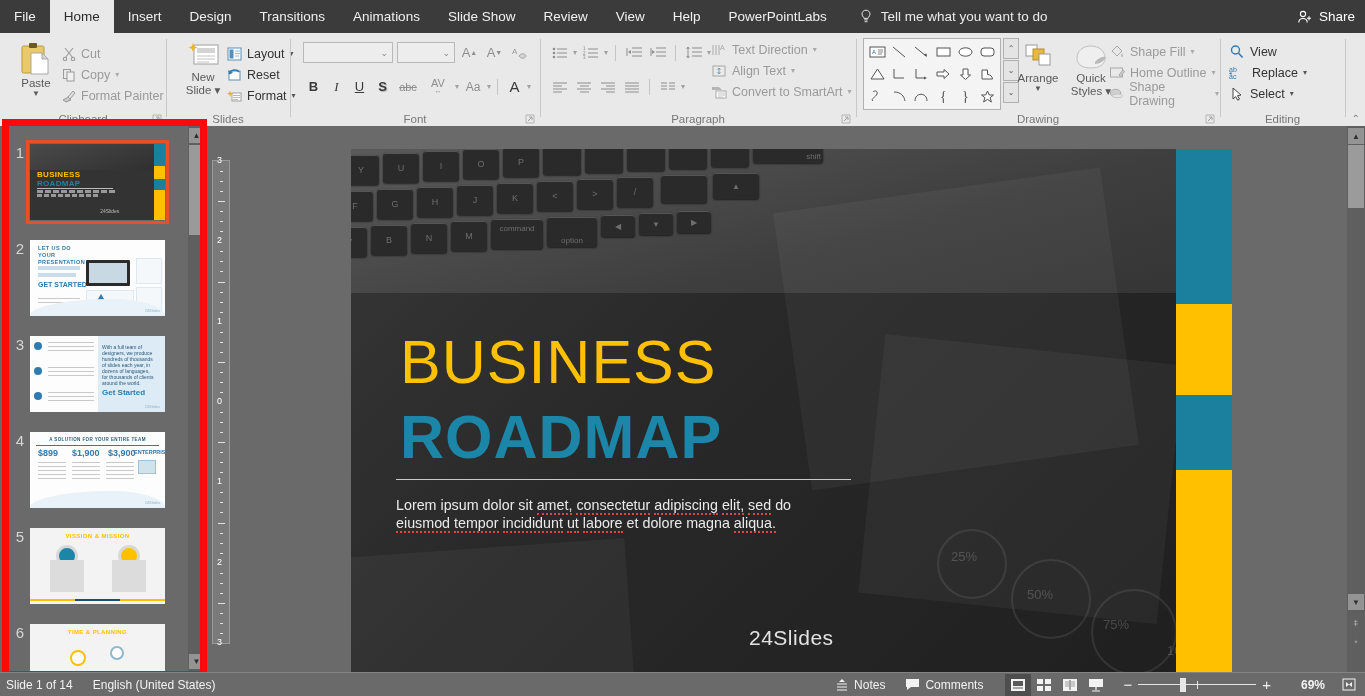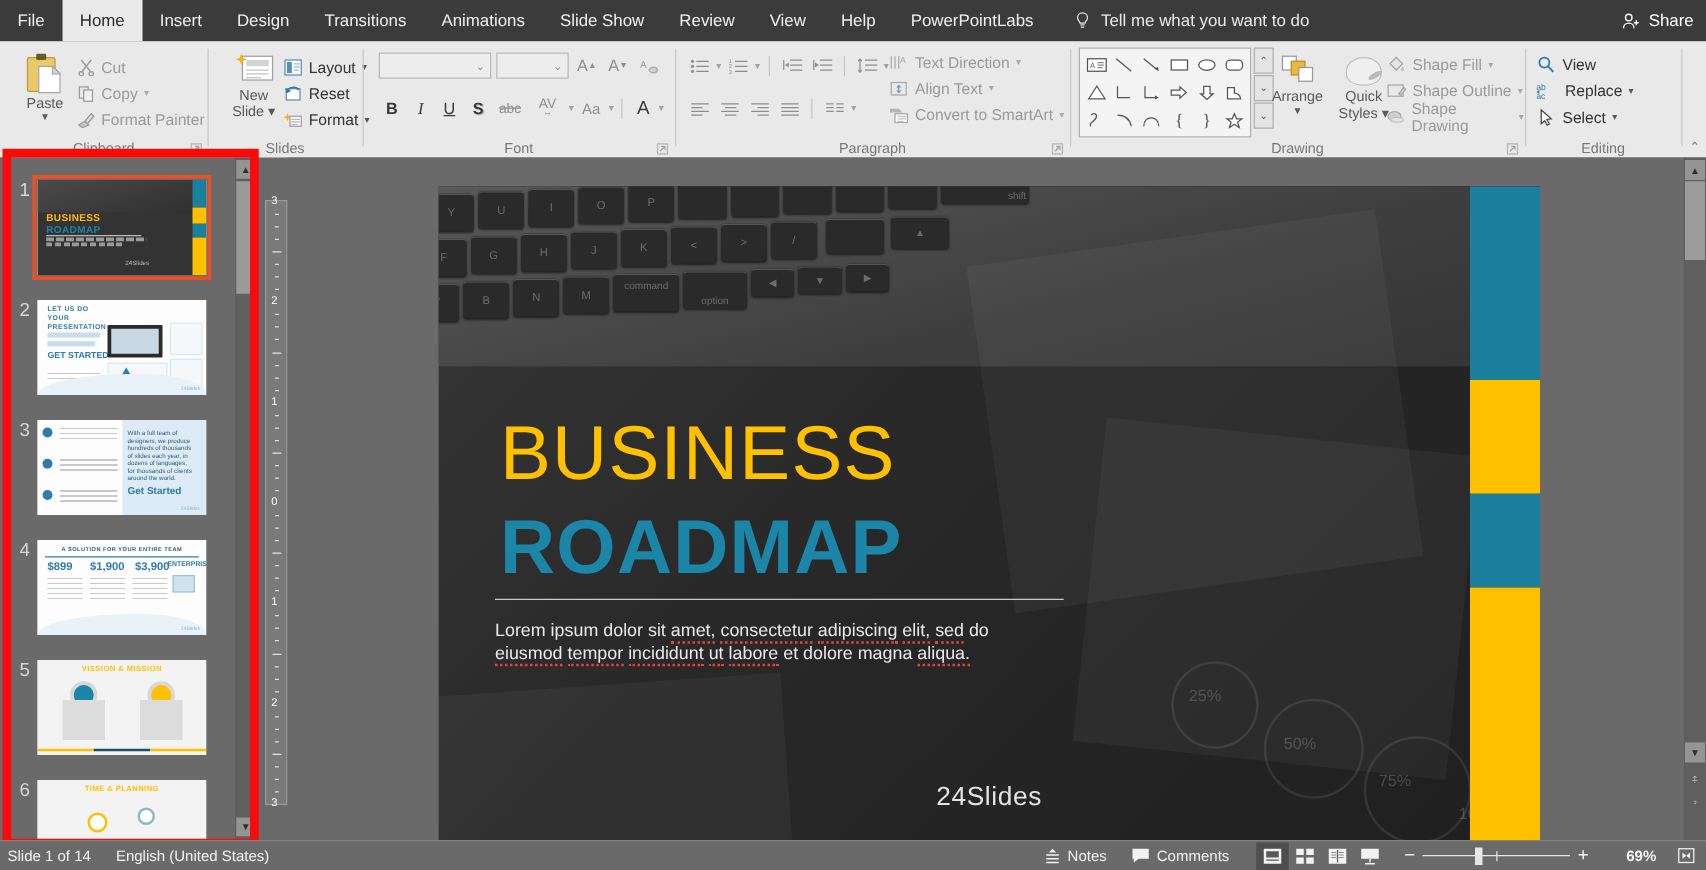--- a/index.html
+++ b/index.html
@@ -625,21 +625,21 @@
             <path d="M13 9c1.5 2 1.5 4 0 4s-1.5-2 0-4z" fill="#c2c2c2"></path>
           </svg>
           <span>Shape Fill</span>
           <span class="cr">▾</span>
         </div>
         <div class="item">
           <svg width="16" height="15" viewBox="0 0 16 15">
             <rect x="1.5" y="3" width="12" height="9" fill="none" stroke="#a8a8a8"></rect>
             <path d="M10 10l4-5 1.5 1.5-4 5z" fill="#d0d0d0" stroke="#a8a8a8"></path>
           </svg>
-          <span>Shape Outline</span>
+          <span>Home Outline</span>
           <span class="cr">▾</span>
         </div>
         <div class="item">
           <svg width="16" height="15" viewBox="0 0 16 15">
             <ellipse cx="7" cy="7" rx="5.5" ry="4" fill="#cfcfcf" stroke="#a8a8a8"></ellipse>
             <ellipse cx="9" cy="10" rx="5.5" ry="2" fill="#e6e6e6" stroke="#bfbfbf"></ellipse>
           </svg>
           <span>Shape Drawing</span>
           <span class="cr">▾</span>
         </div>

